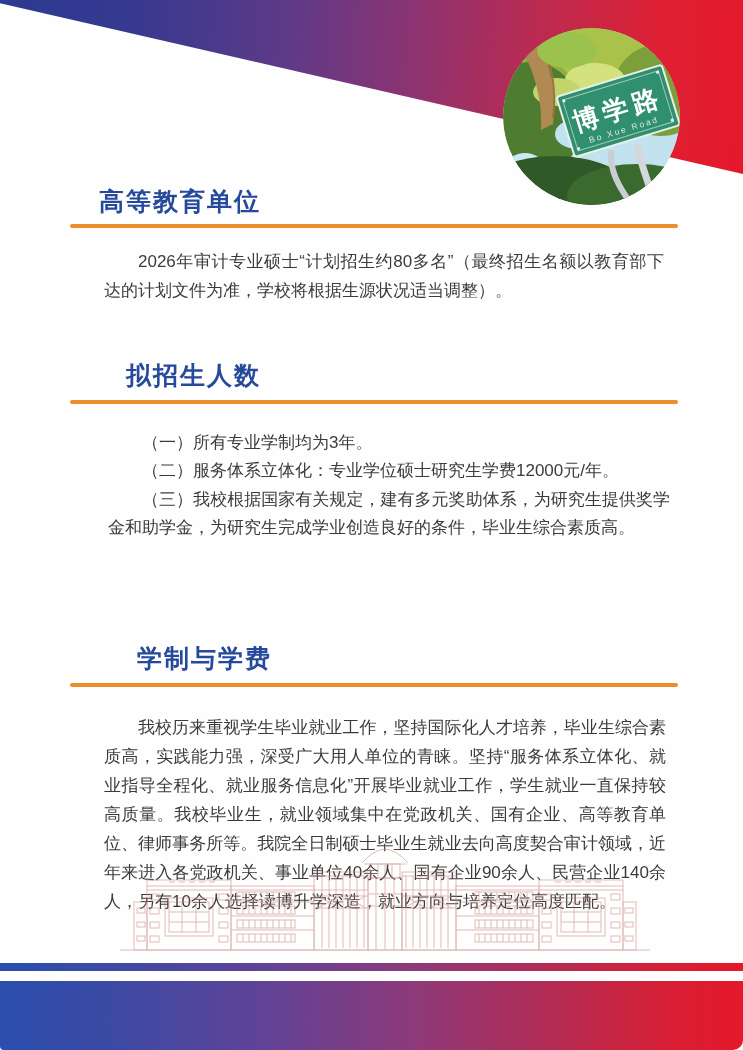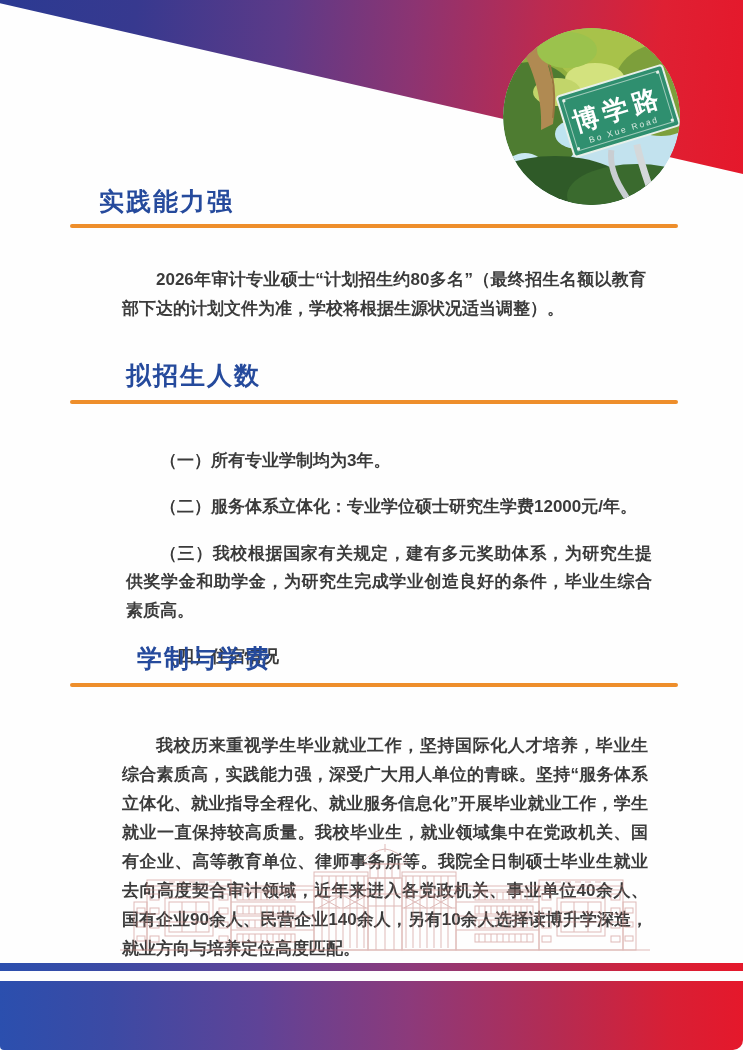--- a/index.html
+++ b/index.html
@@ -32,21 +32,21 @@
     position:absolute;left:70px;width:608px;height:4px;
     background:#ee8e2b;border-radius:2px;
   }
   .r1{top:224px;}
   .r2{top:400px;}
   .r3{top:683px;}
   
   .textblock{
     position:absolute;color:#3b3b3b;font-size:17px;text-align:justify;
   }
-  .textblock p{margin:18px;text-indent:2em;font-weight:bold;}
+  .textblock p{margin:0;text-indent:2em;}
   .b1{left:104px;top:247px;width:560px;line-height:29px;}
   .b2{left:108px;top:429px;width:562px;line-height:28.4px;}
   .b3{left:104px;top:713px;width:562px;line-height:29px;}
   
   .building{position:absolute;left:117px;top:842px;width:536px;height:112px;}
   
   .stripe-thin{
     position:absolute;left:0;top:963px;width:743px;height:8px;
     background:linear-gradient(90deg,#2b4fae 0%,#3c4aa4 15%,#5f4397 35%,#8c3a7b 55%,#b52b52 75%,#d81f35 90%,#e5182b 100%);
   }
@@ -94,33 +94,32 @@
             <circle cx="49" cy="-35" r="1.6" fill="#e8f0ea"></circle>
           <circle cx="-49" cy="15" r="1.6" fill="#e8f0ea"></circle>
             <circle cx="49" cy="15" r="1.6" fill="#e8f0ea"></circle>
           <text x="0" y="-2" text-anchor="middle" font-size="26" font-weight="bold" fill="#ffffff" letter-spacing="5">博学路</text>
           <text x="0" y="13" text-anchor="middle" font-size="8.5" fill="#dcebe2" letter-spacing="2">Bo Xue Road</text>
         </g>
       </g>
     </svg>
   </div>
 
-  <div class="sec-title t1">实践能力强</div>
+  <div class="sec-title t1">高等教育单位</div>
   <div class="rule r1"></div>
   <div class="textblock b1">
     <p>2026年审计专业硕士“计划招生约80多名”（最终招生名额以教育部下达的计划文件为准，学校将根据生源状况适当调整）。</p>
   </div>
 
   <div class="sec-title t2">拟招生人数</div>
   <div class="rule r2"></div>
   <div class="textblock b2">
     <p>（一）所有专业学制均为3年。</p>
     <p>（二）服务体系立体化：专业学位硕士研究生学费12000元/年。</p>
     <p>（三）我校根据国家有关规定，建有多元奖助体系，为研究生提供奖学金和助学金，为研究生完成学业创造良好的条件，毕业生综合素质高。</p>
-    <p>（四）住宿情况</p>
   </div>
 
   <div class="sec-title t3">学制与学费</div>
   <div class="rule r3"></div>
   <div class="textblock b3">
     <p>我校历来重视学生毕业就业工作，坚持国际化人才培养，毕业生综合素质高，实践能力强，深受广大用人单位的青睐。坚持“服务体系立体化、就业指导全程化、就业服务信息化”开展毕业就业工作，学生就业一直保持较高质量。我校毕业生，就业领域集中在党政机关、国有企业、高等教育单位、律师事务所等。我院全日制硕士毕业生就业去向高度契合审计领域，近年来进入各党政机关、事业单位40余人、国有企业90余人、民营企业140余人，另有10余人选择读博升学深造，就业方向与培养定位高度匹配。</p>
   </div>
 
   <svg class="building" viewBox="0 0 536 112">
     <g stroke="#c5837f" fill="none" stroke-width="1" opacity="0.55">

